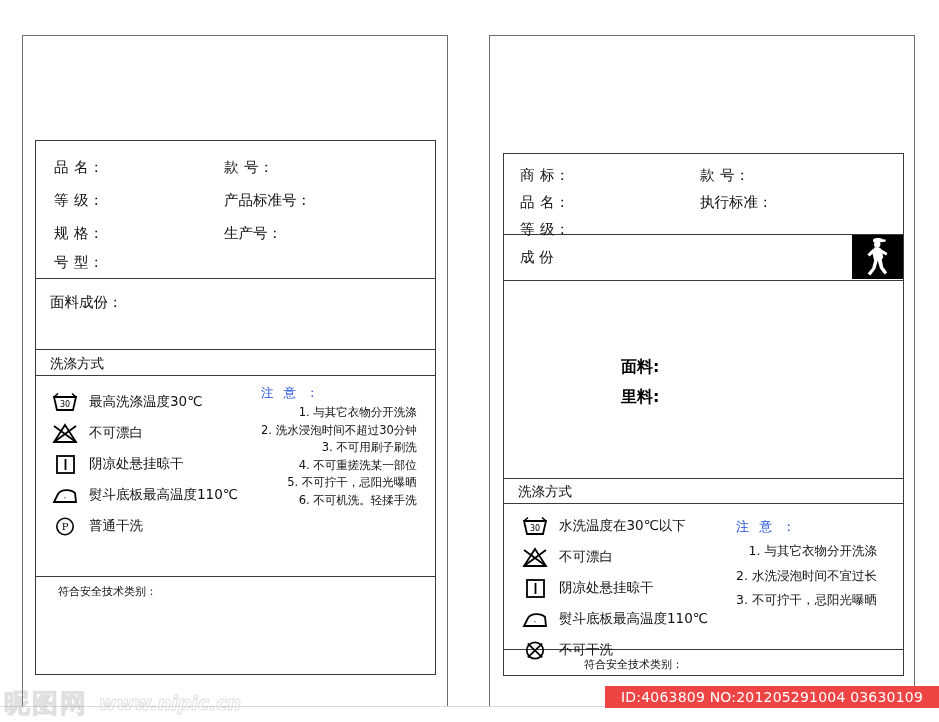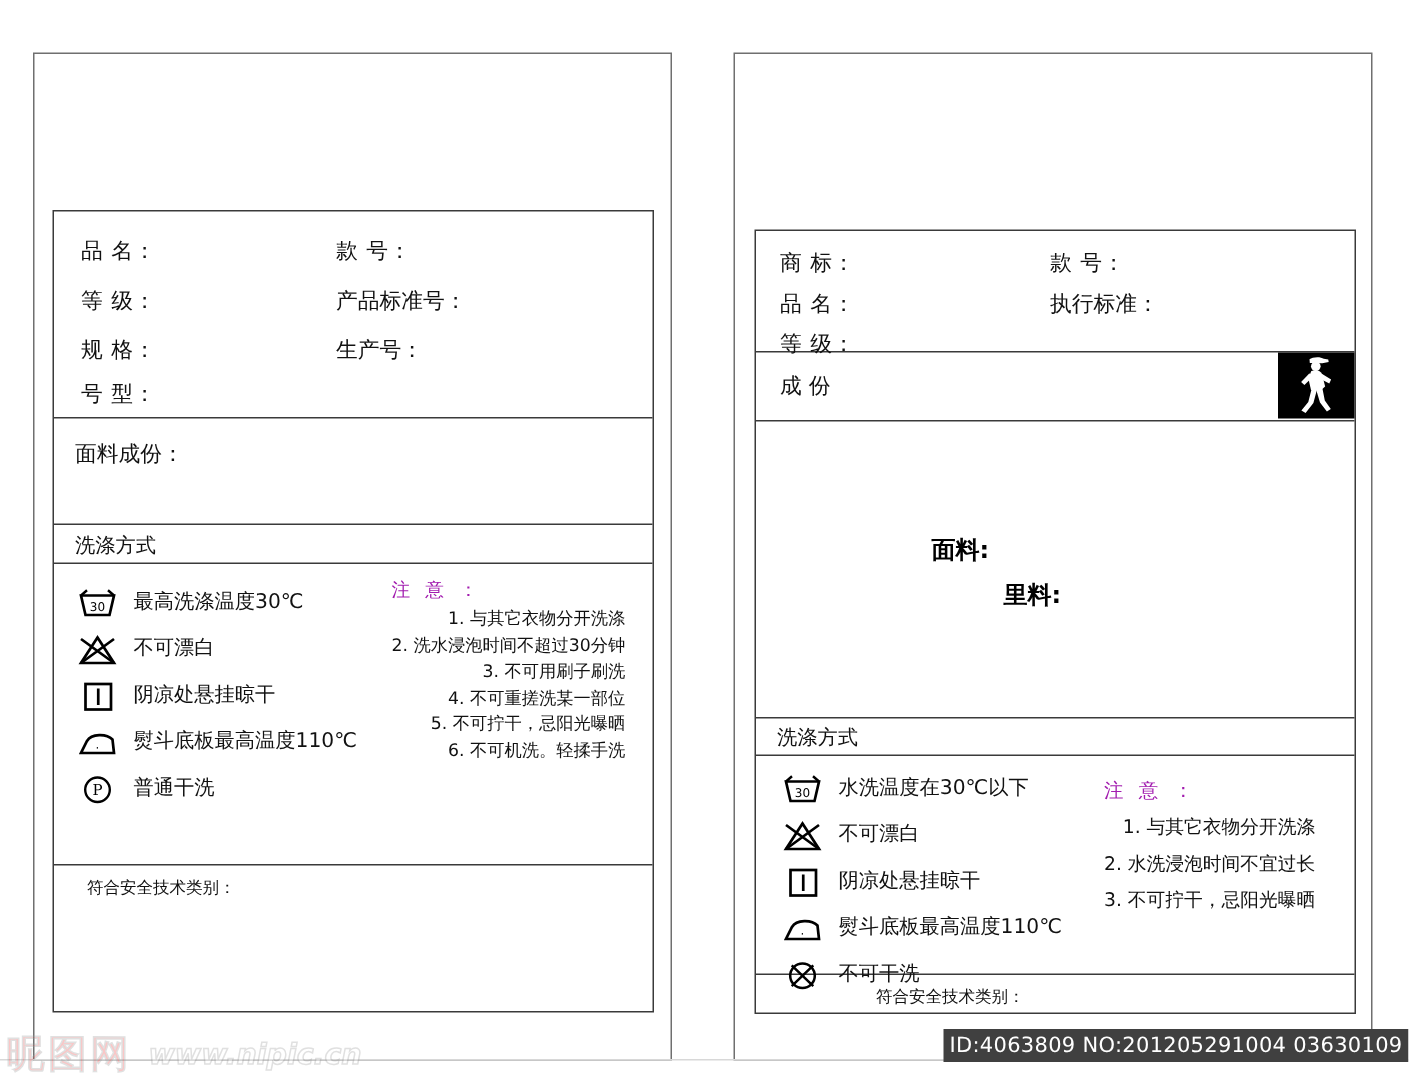--- a/index.html
+++ b/index.html
@@ -91,21 +91,21 @@
     color:#111;
     white-space:nowrap;
     line-height:1;
   }
 
   
   .notes{position:absolute;}
   .notes-title{
     font-size:12.5px;
     letter-spacing:3px;
-    color:#a21caf;
+    color:#1d4ed8;
     margin-bottom:5px;
     white-space:nowrap;
   }
   .note-line{
     font-size:11.5px;
     color:#111;
     white-space:nowrap;
     line-height:1;
     margin-bottom:6px;
     text-align:right;
@@ -132,42 +132,42 @@
 
   
   #wm-left{
     position:absolute;
     left:4px;bottom:6px;
     display:flex;align-items:center;
     opacity:.30;
     pointer-events:none;
   }
   #wm-left .wm-cn{
-    font-size:26px;font-weight:normal;
+    font-size:26px;font-weight:bold;
     color:#ef4444;
     -webkit-text-stroke:1px #9a9a9a;
     letter-spacing:2px;
     line-height:1;
   }
   #wm-left .wm-url{
     font-size:19px;font-style:italic;font-weight:bold;
     color:#fff;
     -webkit-text-stroke:1px #9a9a9a;
     margin-left:11px;line-height:1;
   }
   #wm-rule{
     position:absolute;left:0;bottom:15px;width:939px;height:1px;
     background:#d8d8d8;
   }
   #wm-id{
     position:absolute;
     right:0;bottom:14px;
     height:22px;
-    padding:0 4px;
-    background:#404040;
+    padding:0 16px;
+    background:#ef4444;
     color:#ffffff;
     font-size:14px;
     letter-spacing:.2px;
     display:flex;align-items:center;
     white-space:nowrap;
   }
 </style>
 </head>
 <body>
 
@@ -308,21 +308,21 @@
               <path d="M16.4 22.6 L19.0 31.4 L23.6 37.4 L26.2 35.6 L22.2 30.0 L20.6 21.8 Z"></path>
 
               <path d="M13.4 22.4 L11.2 31.0 L6.6 36.6 L9.4 38.4 L14.6 31.6 L17.0 22.6 Z"></path>
             </g>
           </svg>
         </div>
       </div>
 
       <div class="row" style="height:198px;">
         <div class="big-label" style="left:117px;top:76px;">面料:</div>
-        <div class="big-label" style="left:117px;top:106px;margin-left:48px;">里料:</div>
+        <div class="big-label" style="left:117px;top:106px;">里料:</div>
       </div>
 
       <div class="row" style="height:25px;">
         <div class="wash-title" style="left:14px;top:4px;">洗涤方式</div>
       </div>
 
       <div class="row" style="height:146px;">
 
         <div class="care-list" style="left:16px;top:8px;">
 

